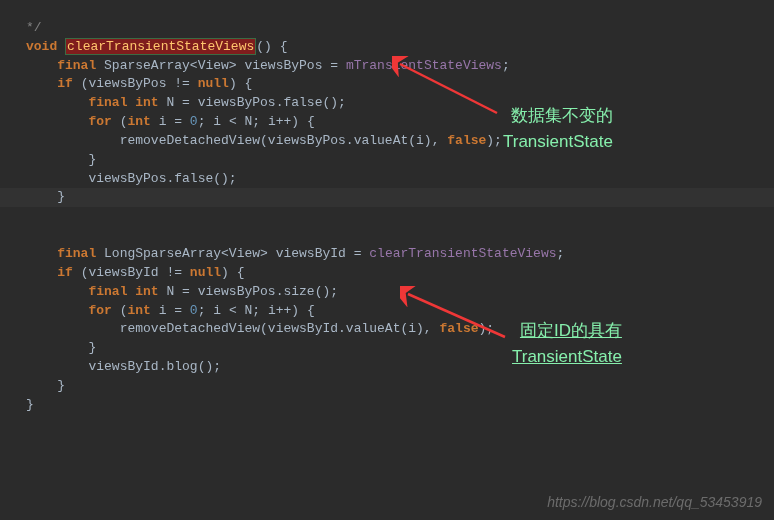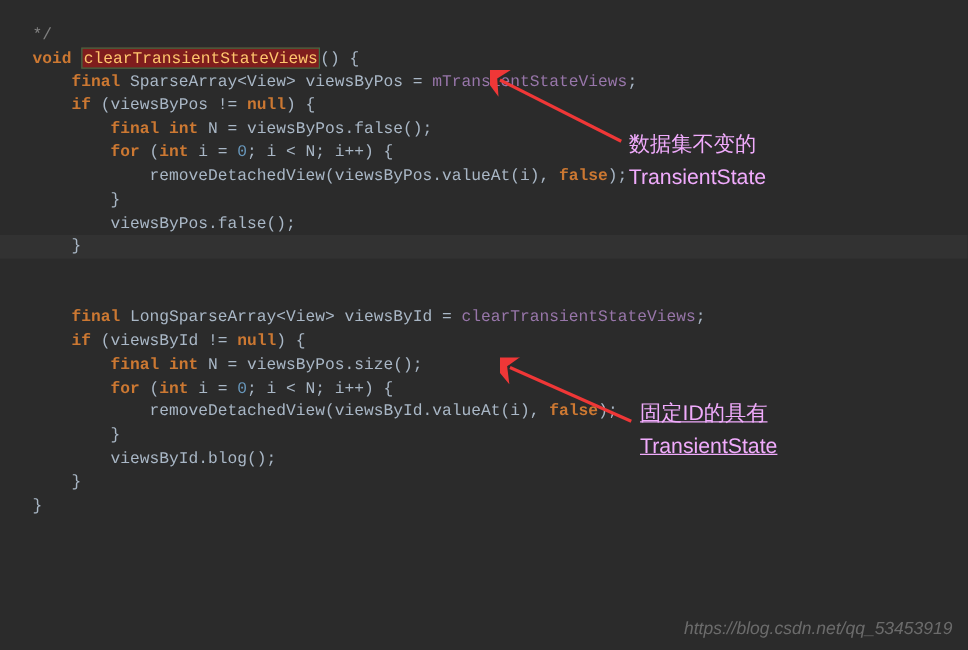--- a/index.html
+++ b/index.html
@@ -35,26 +35,27 @@
     margin-left: -26px;
     padding-left: 26px;
     width: 774px;
   }
   .arrow {
     position: absolute;
     z-index: 2;
   }
   .annotation-text {
     position: absolute;
-    color: #f0abfc;
+    color: #86efac;
     font-family: 'Microsoft YaHei', sans-serif;
     font-size: 17px;
     line-height: 1.55;
     z-index: 3;
     white-space: pre;
+    text-align: right;
   }
   .watermark {
     position: absolute;
     bottom: 8px;
     right: 12px;
     color: rgba(160,160,160,0.55);
     font-family: sans-serif;
     font-size: 14px;
     font-style: italic;
     margin-left: 21px;

